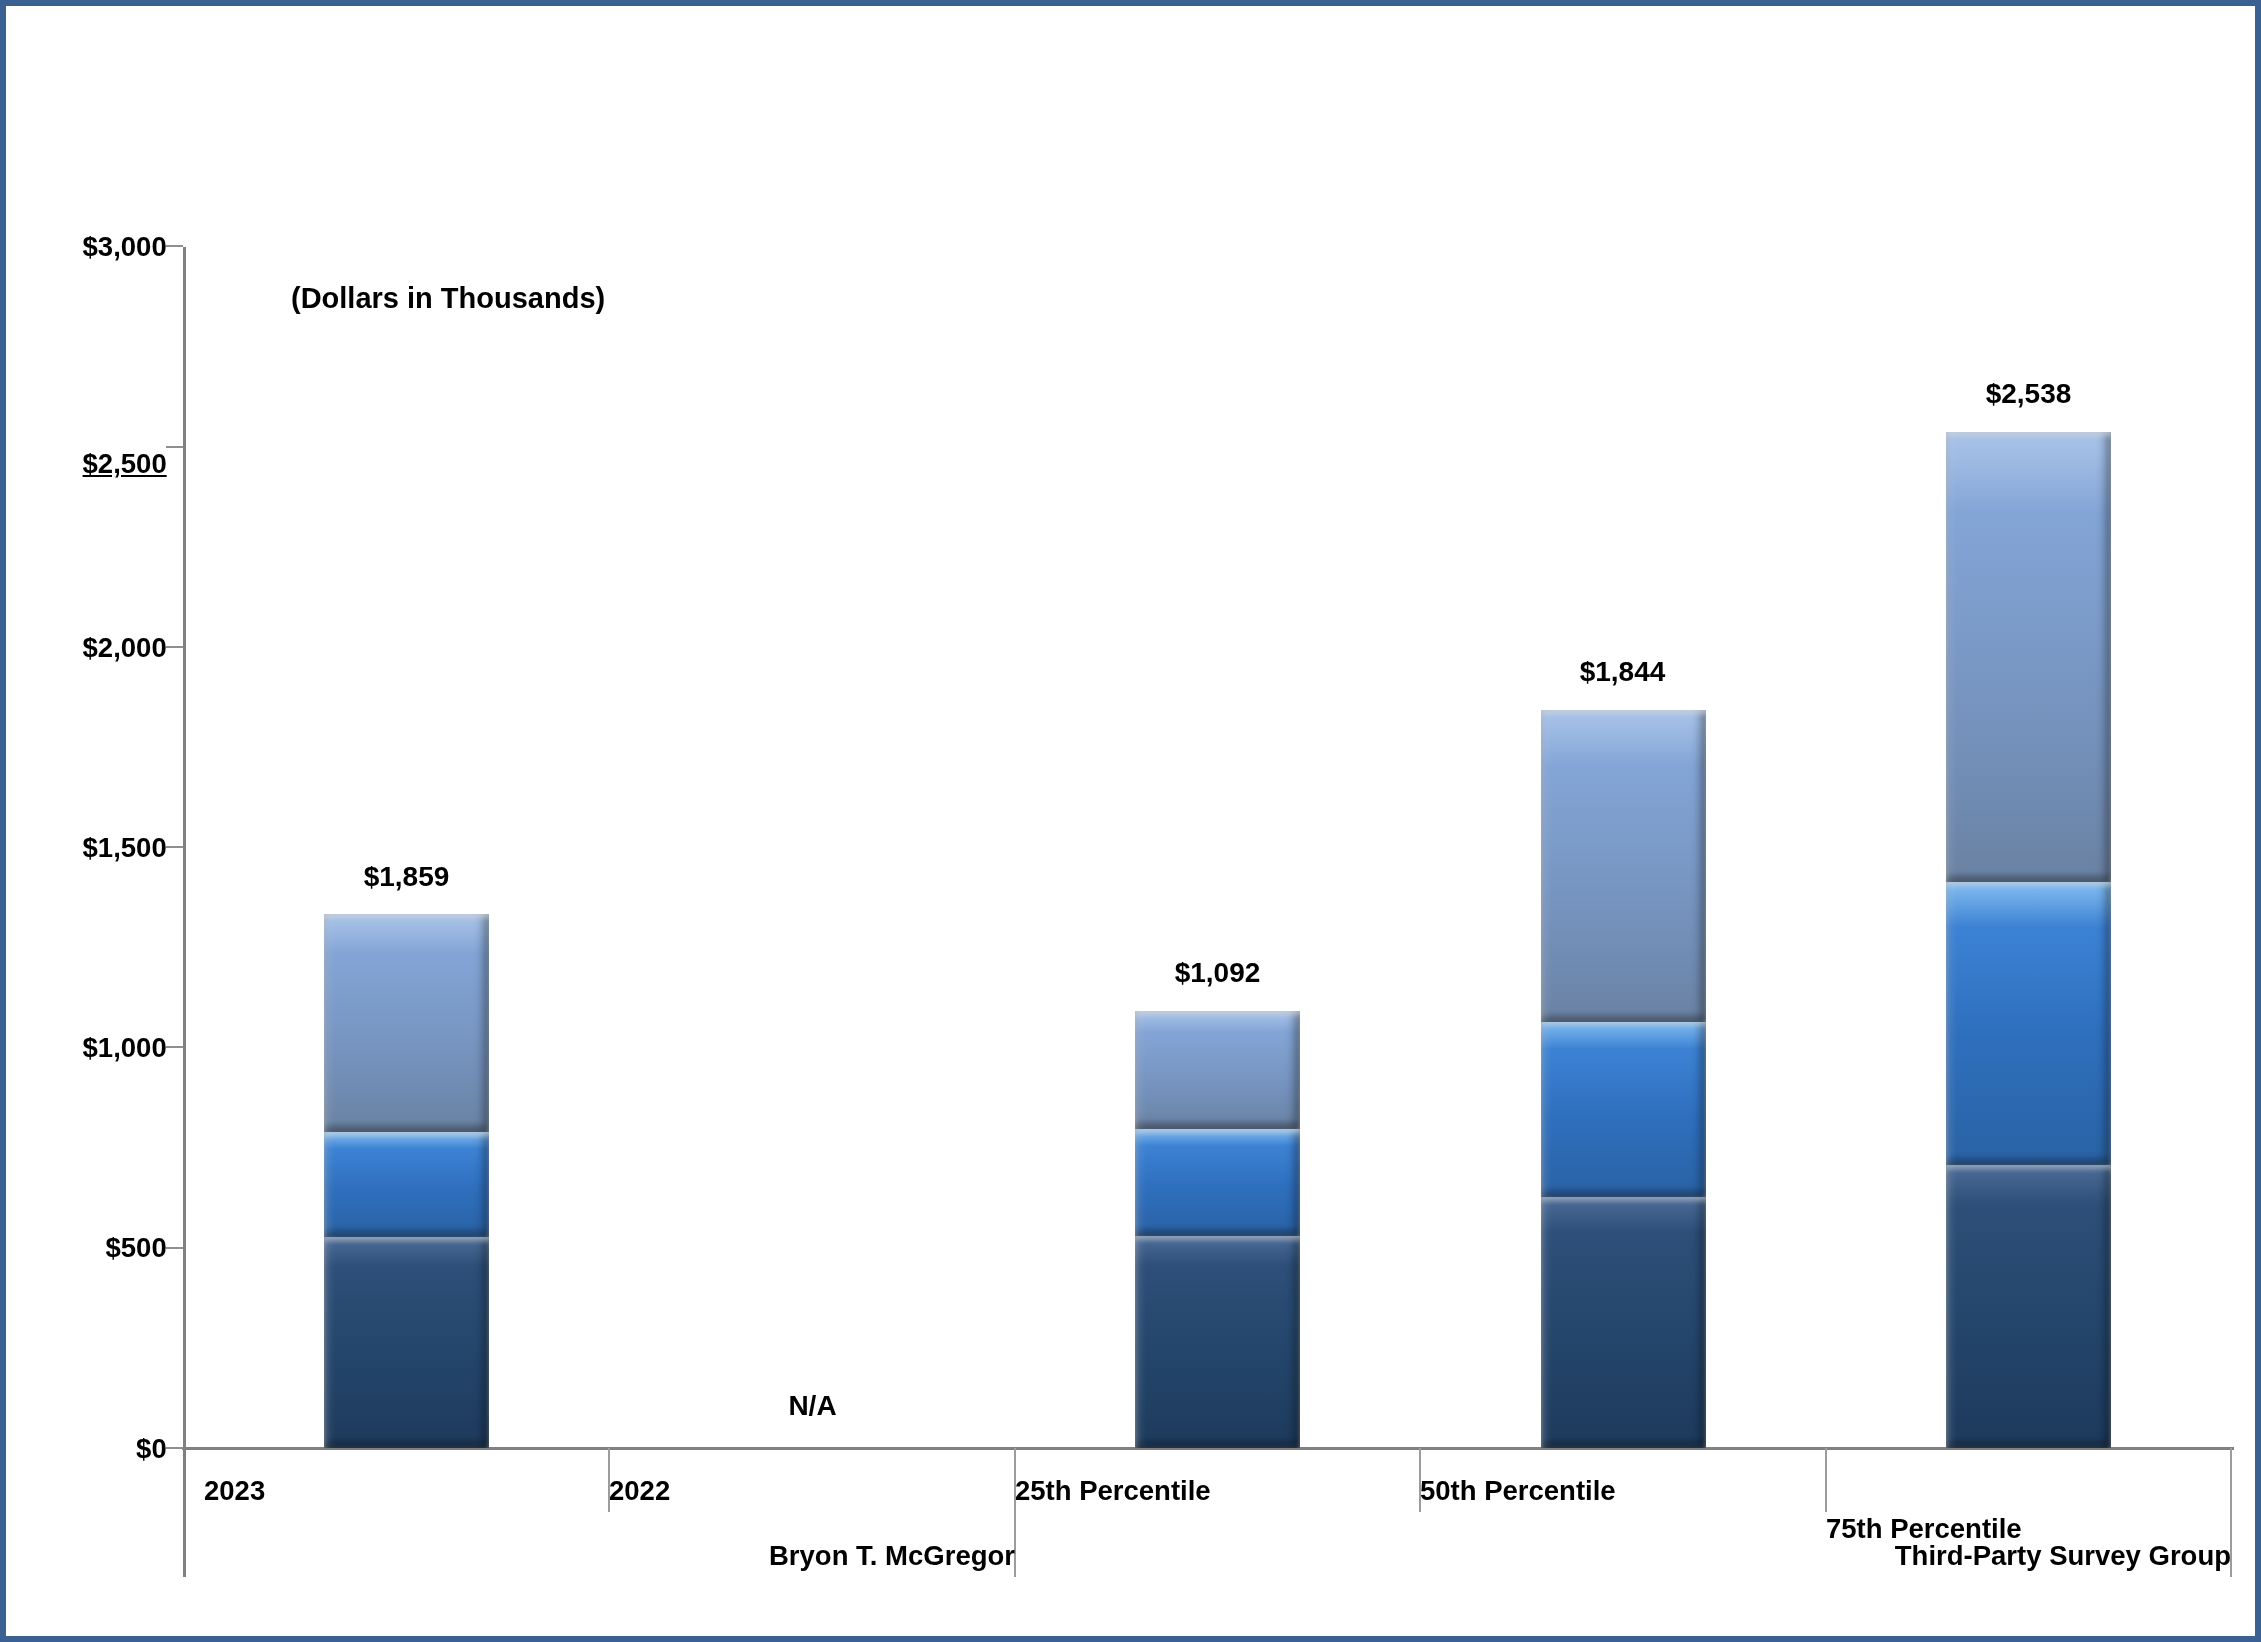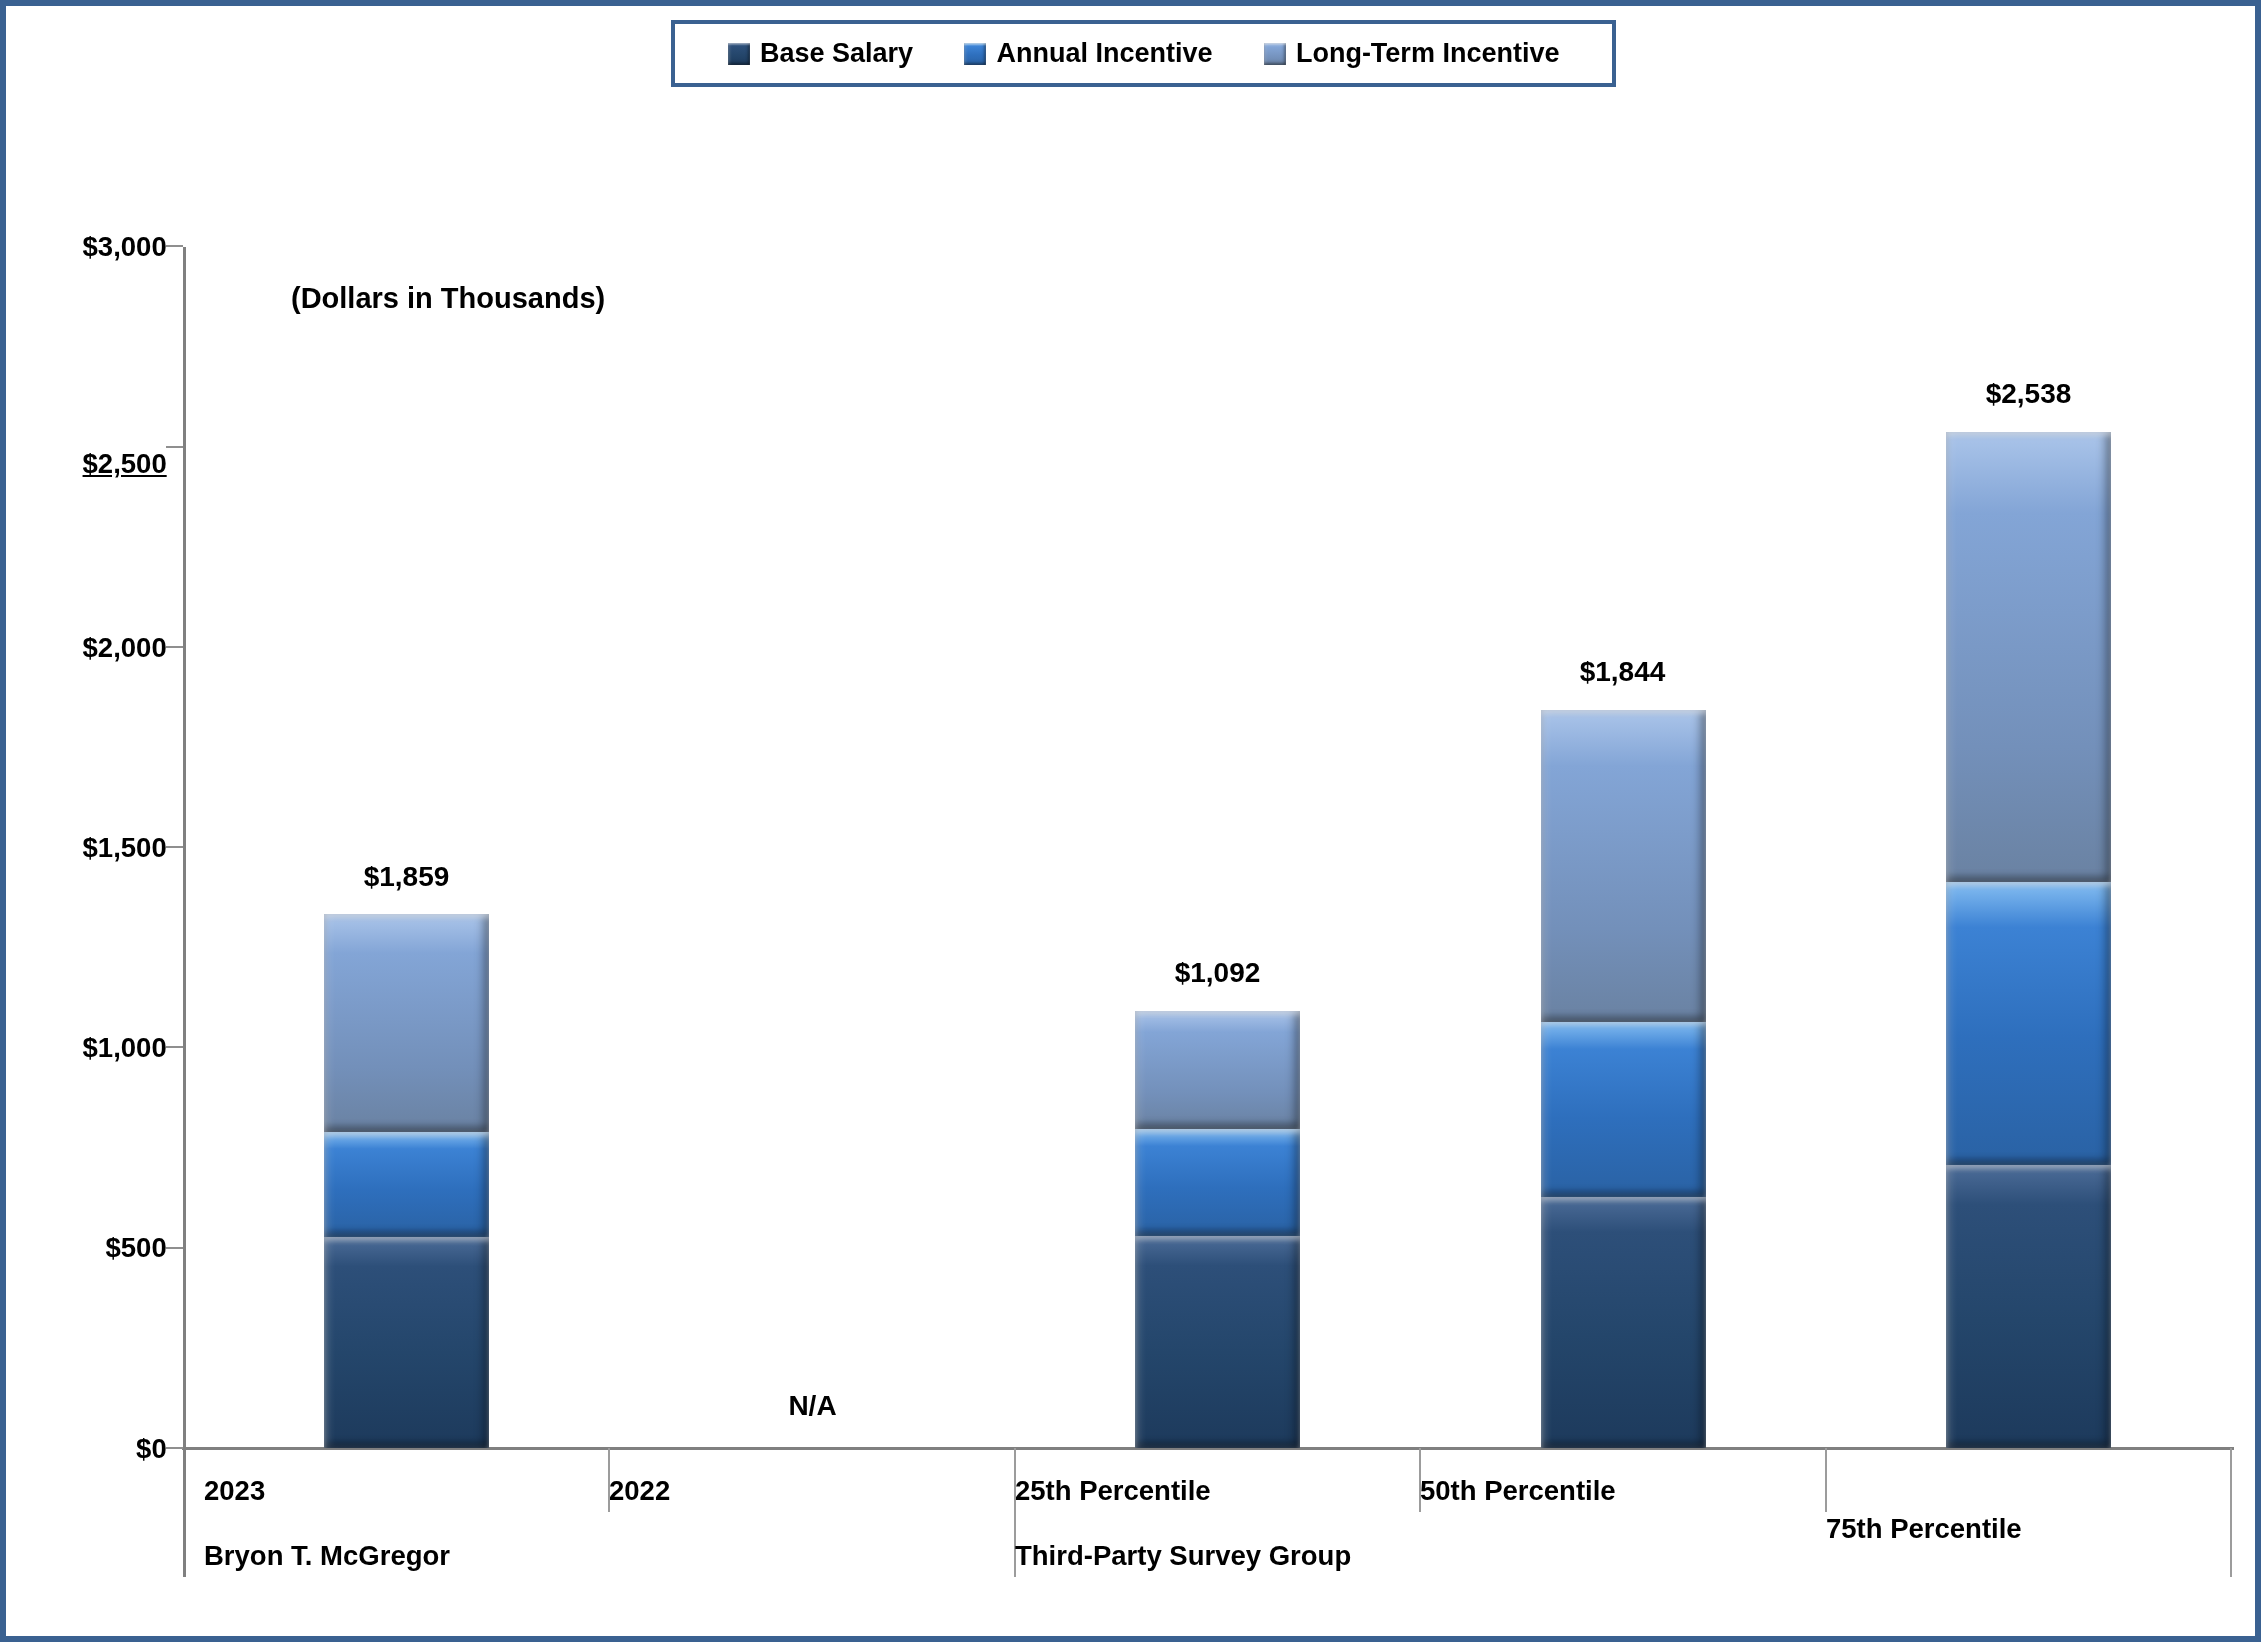--- a/index.html
+++ b/index.html
@@ -23,42 +23,28 @@
   .abs { position:absolute; }
   .ylabel { font-size:27.5px; text-align:right; line-height:35px; }
   .tick { background:#8f8f8f; }
   .vaxis, .haxis { background:#808080; }
   .divider { background:#9c9c9c; }
   .seg { position:absolute; box-sizing:border-box;
     box-shadow: inset 0 4.3px 5.8px rgba(255,255,255,.38), inset 5px 0 7.2px rgba(255,255,255,.16),
                 inset -6.5px 0 8px rgba(0,0,0,.30), inset 0 -5.8px 7.2px rgba(0,0,0,.32); }
   .vallabel { font-size:28px; text-align:center; line-height:33px; white-space:nowrap; }
   .catlabel { font-size:27.5px; text-align:left; line-height:32px; white-space:nowrap; }
-  .grouplabel { font-size:27.5px; text-align:left; line-height:32px; white-space:nowrap; }
+  .grouplabel { font-size:27.5px; text-align:right; line-height:32px; white-space:nowrap; }
   .note { font-size:29px; line-height:33px; white-space:nowrap; }
 </style>
 </head>
 <body>
 
 <div class="canvas">
 
-  <div class="legend">
-    <div class="legend-item">
-      <span class="sw sw-0"></span>
-      <span>Base Salary</span>
-    </div>
-    <div class="legend-item">
-      <span class="sw sw-1"></span>
-      <span>Annual Incentive</span>
-    </div>
-    <div class="legend-item">
-      <span class="sw sw-2"></span>
-      <span>Long-Term Incentive</span>
-    </div>
-  </div>
 
   <div class="abs note" style="left:285px; top:276px;">(Dollars in Thousands)</div>
 
   <div id="chart" class="abs" style="left:0; top:0; width:2261px; height:1642px;">
       <div class="abs vaxis" style="left: 177px; top: 241px; width: 2.9px; height: 1330px;"></div>
       <div class="abs haxis" style="left: 176px; top: 1441px; width: 2052px; height: 2.9px;"></div>
       <div class="abs tick" style="left: 160px; top: 1441px; width: 16.6px; height: 2.2px;"></div>
       <div class="abs ylabel" style="left: 21.7px; top: 1425px; width: 139px; height: 35px;">$0</div>
       <div class="abs tick" style="left: 160px; top: 1241px; width: 16.6px; height: 2.2px;"></div>
       <div class="abs ylabel" style="left: 21.7px; top: 1224px; width: 139px; height: 35px;">$500</div>

